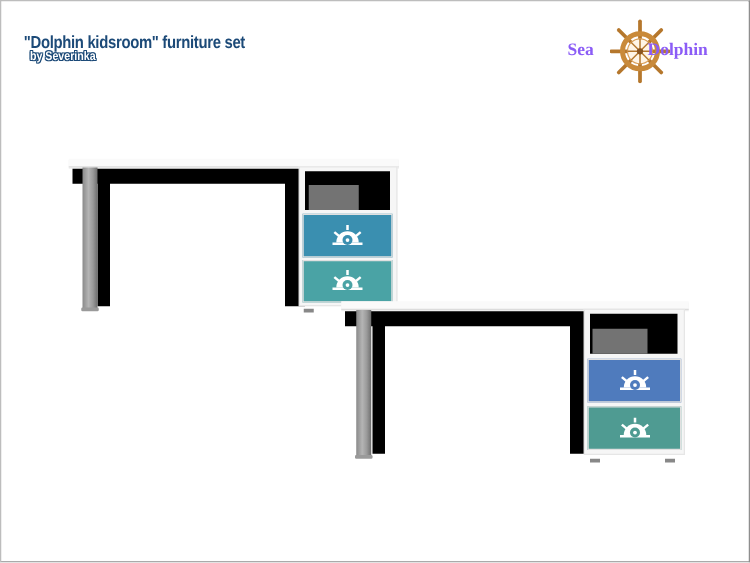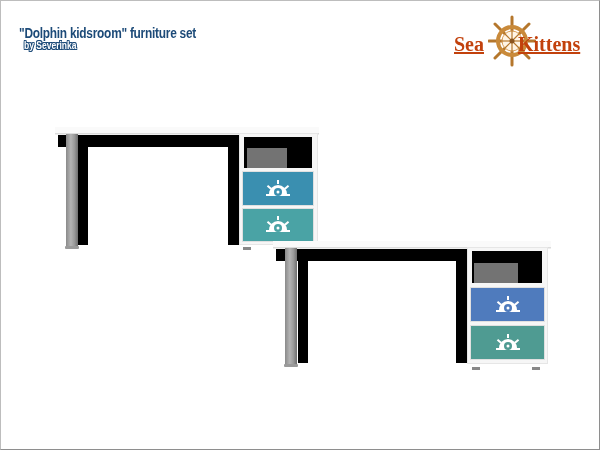--- a/index.html
+++ b/index.html
@@ -2,21 +2,21 @@
 <html><head>
 <meta charset="utf-8">
 <style>
   html, body { margin:0; padding:0; }
   body { width:600px; height:450px; background:#fff; position:relative; overflow:hidden; font-family:"Liberation Sans", sans-serif; }
   .frame { position:absolute; left:0; top:0; width:598px; height:448px; border:1px solid #bdbdbd; border-right-color:#8e8e8e; border-bottom-color:#8e8e8e; }
   .title { position:absolute; left:19px; top:25px; font-family:"Liberation Sans Narrow","Liberation Sans", sans-serif; font-weight:bold; font-size:14px; color:#1c4a78; letter-spacing:-0.3px; transform:scaleX(0.85); transform-origin:left; white-space:nowrap; }
   .byline { position:absolute; left:24px; top:40px; font-weight:bold; font-size:10px; color:#fff; transform:scaleX(0.85); transform-origin:left; white-space:nowrap;
     text-shadow: -1px -1px 0 #1c4a78, 1px -1px 0 #1c4a78, -1px 1px 0 #1c4a78, 1px 1px 0 #1c4a78, 0 1px 0 #1c4a78, 0 -1px 0 #1c4a78, 1px 0 0 #1c4a78, -1px 0 0 #1c4a78; }
   .logo { position:absolute; left:450px; top:15px; width:140px; height:55px; }
-  .logo-text { position:absolute; top:18px; font-family:"Liberation Serif", serif; font-size:20px; color:#c2410c; font-weight:bold;text-decoration:underline; }
+  .logo-text { position:absolute; top:18px; font-family:"Liberation Serif", serif; font-size:14px; color:#8b5cf6; font-weight:bold; }
   .logo-sea { left:4px; }
   .logo-kittens { left:68px; }
   .logo-wheel { position:absolute; left:38px; top:0; width:48px; height:52px; }
 
   .desk { position:absolute; }
   .top { position:absolute; background:#fafafa; border-bottom:1px solid #dcdcdc; box-shadow: 0 1px 0 #eee; }
   .under { position:absolute; background:#000; }
   .leg { position:absolute; background:linear-gradient(90deg,#8a8a8a 0%,#b4b4b4 40%,#9a9a9a 70%,#6e6e6e 100%); }
   .leg-foot { position:absolute; background:#9a9a9a; border-radius:1px; }
   .cabinet { position:absolute; background:#f6f6f6; border:1px solid #e6e6e6; }
@@ -45,21 +45,21 @@
     <circle cx="24" cy="26" r="14" fill="none" stroke="#c98a3a" stroke-width="4"></circle>
     <circle cx="24" cy="26" r="10" fill="#fff5e6" stroke="#d9a05a" stroke-width="1"></circle>
     <g stroke="#b5772c" stroke-width="1.2">
       <line x1="24" y1="16" x2="24" y2="36"></line>
       <line x1="14" y1="26" x2="34" y2="26"></line>
       <line x1="17" y1="19" x2="31" y2="33"></line>
       <line x1="31" y1="19" x2="17" y2="33"></line>
     </g>
     <circle cx="24" cy="26" r="2.5" fill="#8a5520"></circle>
   </svg>
-  <span class="logo-text logo-kittens">Kittens</span>
+  <span class="logo-text logo-kittens">Dolphin</span>
 </div>
 
 <div class="desk" style="left:0;top:0;">
   <div class="under" style="left:58px;top:133px;width:186px;height:14px;"></div>
   <div class="under" style="left:78px;top:133px;width:10px;height:112px;"></div>
   <div class="under" style="left:228px;top:133px;width:16px;height:112px;"></div>
   <div class="top" style="left:55px;top:127px;width:264px;height:6px;"></div>
   <div class="leg" style="left:66px;top:134px;width:12px;height:114px;"></div>
   <div class="leg-foot" style="left:65px;top:246px;width:14px;height:3px;"></div>
   <div class="cabinet" style="left:239px;top:133px;width:77px;height:110px;">

